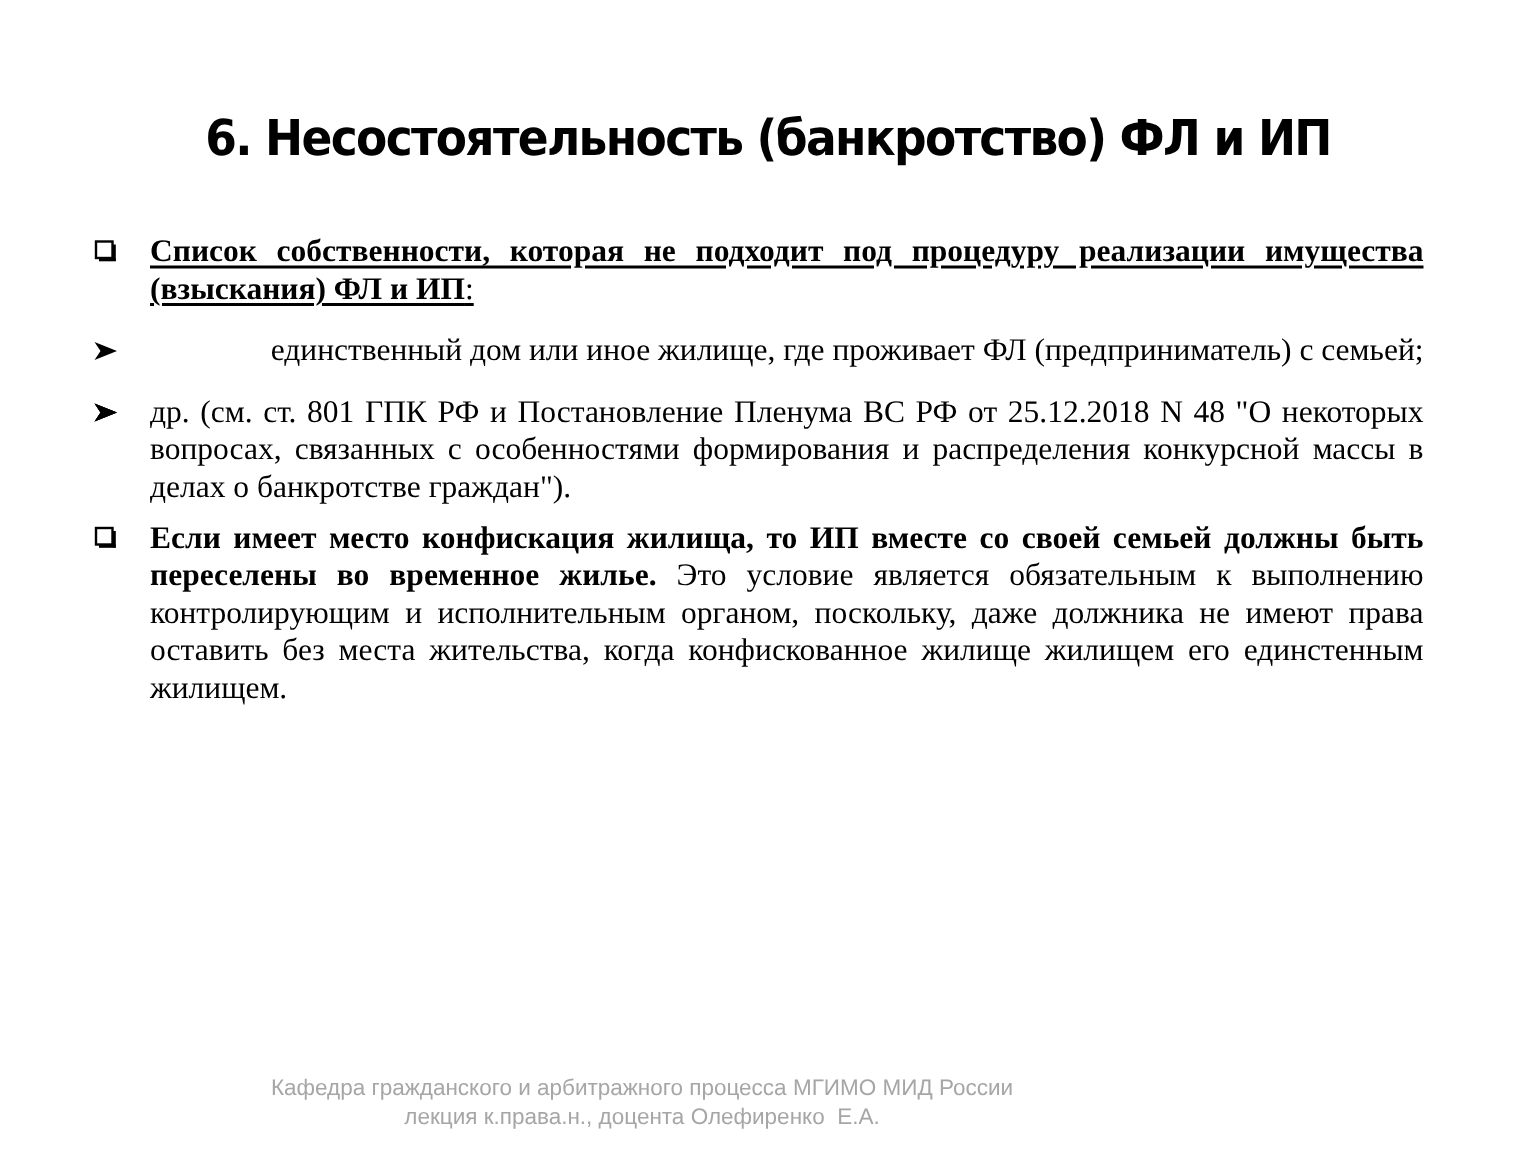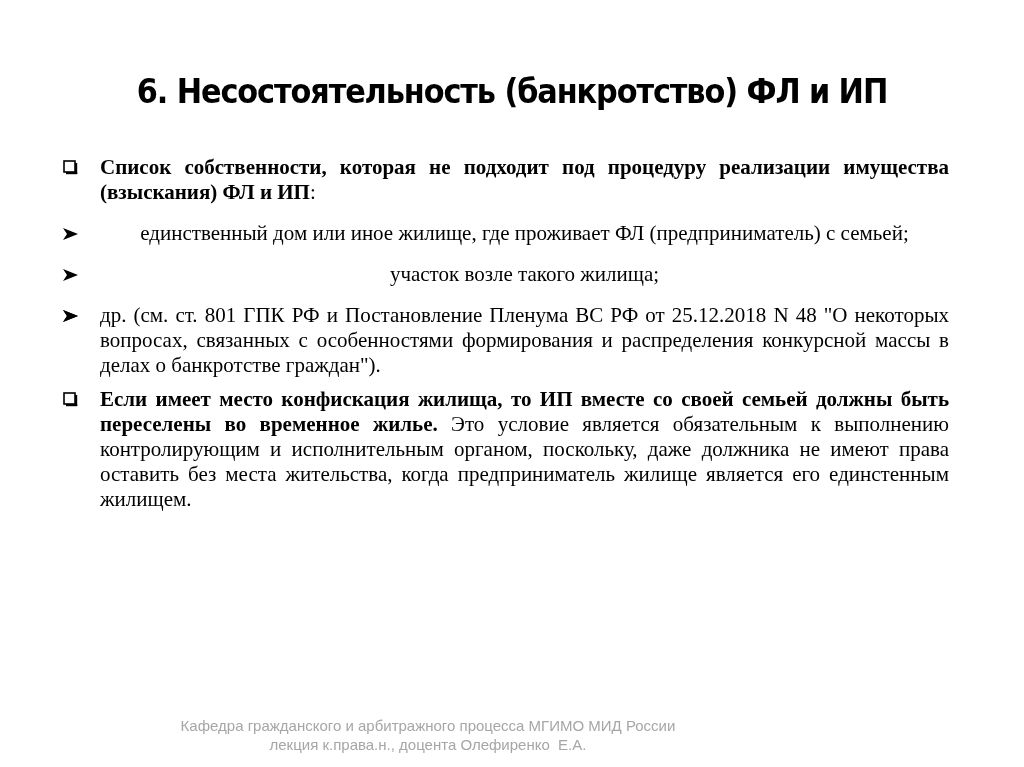--- a/index.html
+++ b/index.html
@@ -36,31 +36,31 @@
       font-size: 21px;
       line-height: 25px;
       color: #000000;
     }
     .item {
       position: relative;
       padding-left: 38px;
       text-align: justify;
       margin-bottom: 9px;
     }
-    .item.no-justify { text-align: center; margin-top: 16px; }
+    .item.no-justify { text-align: right; margin-top: 16px; }
     .bullet {
       position: absolute;
       left: 0;
       top: 0;
       width: 24px;
       height: 25px;
     }
     .bullet svg { display: block; }
     .bold { font-weight: bold; }
-    .underline { text-decoration-thickness: 2px; text-underline-offset: 3px; }
+    .underline { text-decoration: underline; text-decoration-thickness: 2px; text-underline-offset: 3px; }
     .italic { }
     .footer {
       position: absolute;
       left: 0;
       top: 716px;
       width: 856px;
       text-align: center;
       font-family: "Liberation Sans", sans-serif;
       font-size: 15px;
       line-height: 19px;
@@ -93,21 +93,20 @@
     </span>
     <span>единственный дом или иное жилище, где проживает ФЛ (предприниматель) с семьей;</span>
   </div>
 
   <div class="item no-justify">
     <span class="bullet">
       <svg width="18" height="25" viewBox="0 0 18 25">
           <path d="M1 7 L16 13 L1 19 L5 13 Z" fill="#000"></path>
         </svg>
     </span>
-    <span>участок возле такого жилища;</span>
   </div>
 
 
   <div class="item no-justify">
     <span class="bullet">
       <svg width="18" height="25" viewBox="0 0 18 25">
           <path d="M1 7 L16 13 L1 19 L5 13 Z" fill="#000"></path>
         </svg>
     </span>
   </div>
@@ -122,21 +121,21 @@
   </div>
 
   <div class="item">
     <span class="bullet">
       <svg width="18" height="25" viewBox="0 0 18 25">
           <rect x="2" y="6" width="11" height="11" fill="none" stroke="#000" stroke-width="1.6"></rect>
           <rect x="13" y="8" width="2.2" height="11" fill="#000"></rect>
           <rect x="4" y="17" width="11.2" height="2.2" fill="#000"></rect>
         </svg>
     </span>
-    <span class="bold">Если имеет место конфискация жилища, то ИП вместе со своей семьей должны быть переселены во временное жилье.</span><span> Это условие является обязательным к выполнению контролирующим и исполнительным органом, поскольку, даже должника не имеют права оставить без места жительства, когда предприниматель жилище является его единстенным жилищем.</span>
+    <span class="bold">Если имеет место конфискация жилища, то ИП вместе со своей семьей должны быть переселены во временное жилье.</span><span> Это условие является обязательным к выполнению контролирующим и исполнительным органом, поскольку, даже должника не имеют права оставить без места жительства, когда конфискованное жилище жилищем его единстенным жилищем.</span>
   </div>
 
 </div>
 
 <div class="footer">
   <div>Кафедра гражданского и арбитражного процесса МГИМО МИД России</div>
   <div style="white-space:pre;">лекция к.права.н., доцента Олефиренко  Е.А.</div>
 </div>
 
 </body></html>

